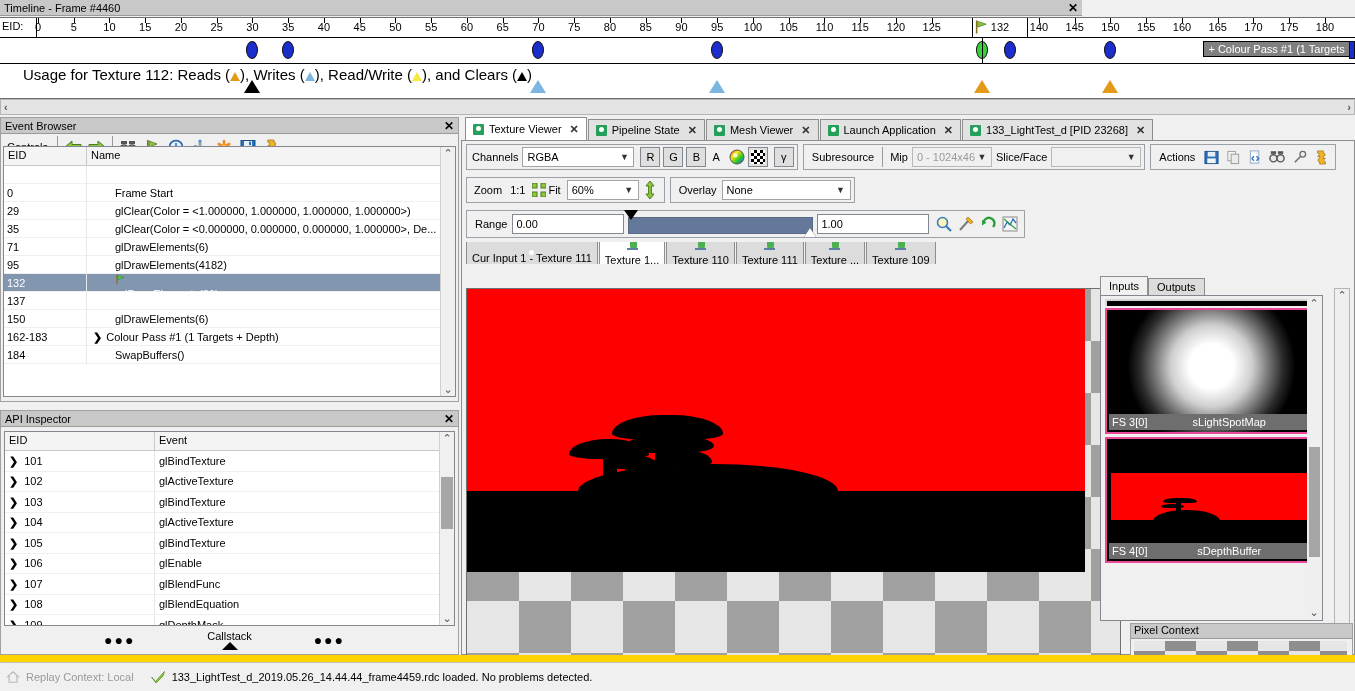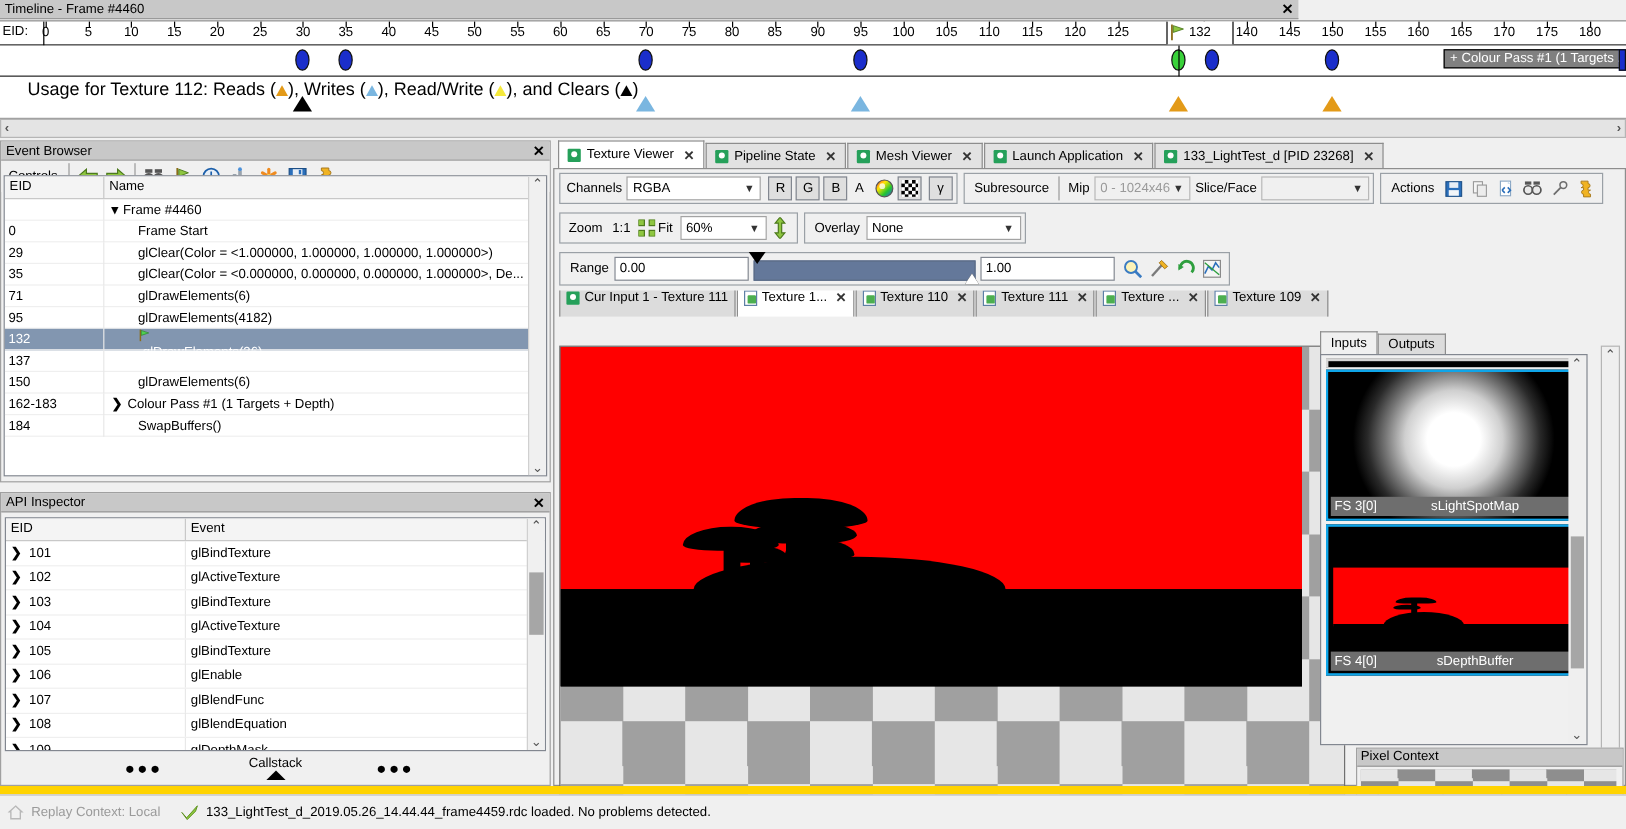--- a/index.html
+++ b/index.html
@@ -86,21 +86,21 @@
   .combo { border:1px solid #a3a3a3; background:#fff; height:20px; display:flex; align-items:center; padding:0 2px 0 4px; font-size:11px; position:relative;}
   .combo .cv{flex:1; white-space:nowrap; overflow:hidden;}
   .combo .arr{ width:14px; text-align:center; color:#333; font-size:9px;}
   .combo.disabled { background:#f0f0f0; color:#9a9a9a; border-color:#b8b8b8;}
   .sqbtn { width:20px; height:20px; border:1px solid #828790; background:#dfdfdf; display:flex; align-items:center; justify-content:center; font-size:11px; cursor:pointer;}
   .iconbtn { width:22px; height:20px; display:flex; align-items:center; justify-content:center; cursor:pointer;}
   .txtbox { border:1px solid #828790; background:#fff; height:20px; display:flex; align-items:center; padding:0 3px; font-size:11px;}
 
   
   .texttabs { display:flex; height:22px; align-items:flex-end; padding-left:4px; margin-top:4px; overflow:hidden;}
-  .ttab { display:flex; align-items:center; gap:4px; height:20px; padding:16px 5px; background:#dcdcdc; border:1px solid #8d8d8d; border-bottom:none; margin-right:1px; font-size:11px; white-space:nowrap; cursor:pointer;}
+  .ttab { display:flex; align-items:center; gap:4px; height:20px; padding:16px 5px; background:#dcdcdc; border:1px solid #8d8d8d; border-bottom:none; margin-right:1px; font-size:11px; white-space:nowrap; cursor:pointer;flex-direction:column;}
   .ttab.active { background:#fff; height:22px;}
   .pageico{ width:11px; height:13px; background:#fff; border:1px solid #5d7fa5; position:relative; display:inline-block;}
   .pageico::after{content:""; position:absolute; left:2px; bottom:1px; width:7px; height:7px; background:#4caf50; border-radius:1px;}
 
   
   #texcanvas { position:absolute; left:4px; top:147px; width:655px; height:463px; border:1px solid #707070; overflow:hidden; background:
       repeating-conic-gradient(#a0a0a0 0% 25%, #e6e6e6 0% 50%) 0 0 / 104px 104px;}
   #texcontent { position:absolute; left:0px; top:0px; width:618px; height:283px; background:#000; }
   .sky { position:absolute; left:0; top:0; width:100%; height:71.5%; background:#ff0000;}
   .ground { position:absolute; left:0; bottom:0; width:100%; height:28.5%; background:#000;}
@@ -109,21 +109,21 @@
   .cap { border-radius:50%; }
 
   #tv-vscroll { position:absolute; right:4px; top:147px; width:16px; height:463px; background:#efefef; border:1px solid #b5b5b5; display:flex; flex-direction:column; justify-content:space-between; align-items:center; color:#555;}
 
   
   #iodock { position:absolute; left:638px; top:135px; width:223px; height:345px;}
   .iotabs { display:flex; height:19px; align-items:flex-end;}
   .iotab { height:17px; padding:0 8px; background:#dcdcdc; border:1px solid #8d8d8d; border-bottom:none; font-size:11px; display:flex; align-items:center; cursor:pointer;}
   .iotab.active { background:#f0f0f0; height:19px;}
   .iolist { position:absolute; left:0; top:19px; width:223px; height:326px; border:1px solid #828790; background:#f0f0f0; overflow:hidden;}
-  .thumbcard { margin:3px 4px; border:2px solid #0ea5e9; background:#000; position:relative; height:126px;}
+  .thumbcard { margin:3px 4px; border:2px solid #ec4899; background:#000; position:relative; height:126px;}
   .thumbcaption { position:absolute; left:2px; right:2px; bottom:2px; height:16px; background:#6e6e6e; color:#fff; font-size:11px; display:flex; align-items:center; padding:0 3px;}
   .thumbcaption .nm { margin:0 auto;}
   .partialcard { margin:3px 4px -1px 4px; height:7px; background:#000; border:2px solid #d6d6d6; border-bottom:none;}
   .iovscroll { position:absolute; right:1px; top:1px; width:14px; bottom:1px; background:#efefef; display:flex; flex-direction:column; justify-content:space-between; align-items:center; color:#555;}
   .iothumb-spot { position:absolute; inset:0; background:radial-gradient(circle at 50% 46%, #ffffff 0%, #ffffff 18%, #cfcfcf 33%, #777 46%, #2a2a2a 58%, #000 68%);}
 
   #pixelctx { position:absolute; left:668px; top:482px; width:223px; height:55px; border:1px solid #a0a0a0; background:#f0f0f0;}
   #pixelctx .hdr { height:15px; background:#c8c8c8; border-bottom:1px solid #9a9a9a; font-size:11px; padding-left:3px;}
   #pixelctx .cboard { position:absolute; left:3px; top:17px; width:213px; height:20px; background:repeating-conic-gradient(#8e8e8e 0% 25%, #e6e6e6 0% 50%) 0 0 / 62px 20px;}
   .gbtn { position:absolute; height:17px; border:1px solid #bcbcbc; background:#ececec; color:#a8a8a8; font-size:11px; display:flex; align-items:center; justify-content:center;}
@@ -334,21 +334,20 @@
     </div>
 
     <div class="tree">
       <div class="thead">
         <div class="th-eid">EID</div>
         <div>Name</div>
       </div>
       <div id="eb-rows">
           <div class="trow">
             <span class="td-eid"></span>
-            <span class="td-name" style="padding-left:6px"><span style="margin-right:4px;font-weight:bold;">▾</span>Frame #4460</span>
           </div>
           <div class="trow">
             <span class="td-eid">0</span>
             <span class="td-name" style="padding-left:28px">Frame Start</span>
           </div>
           <div class="trow">
             <span class="td-eid">29</span>
             <span class="td-name" style="padding-left:28px">glClear(Color = &lt;1.000000, 1.000000, 1.000000, 1.000000&gt;)</span>
           </div>
           <div class="trow">

